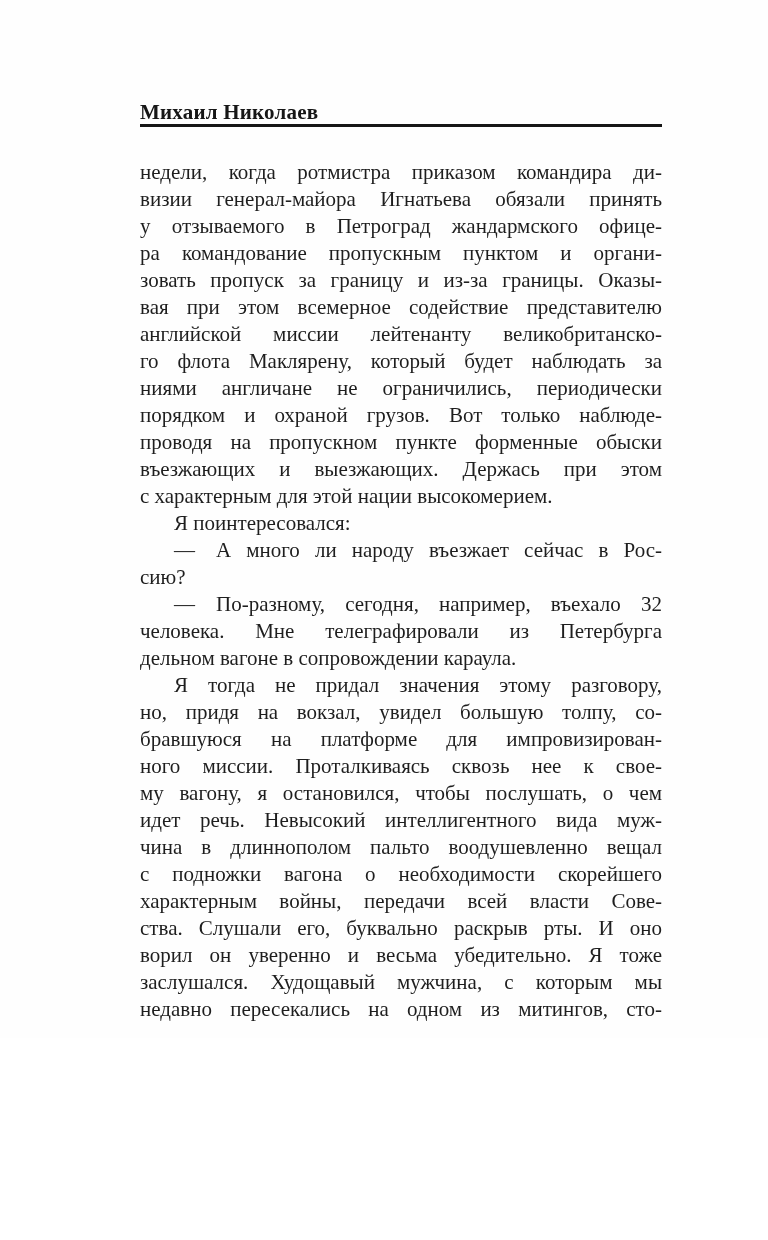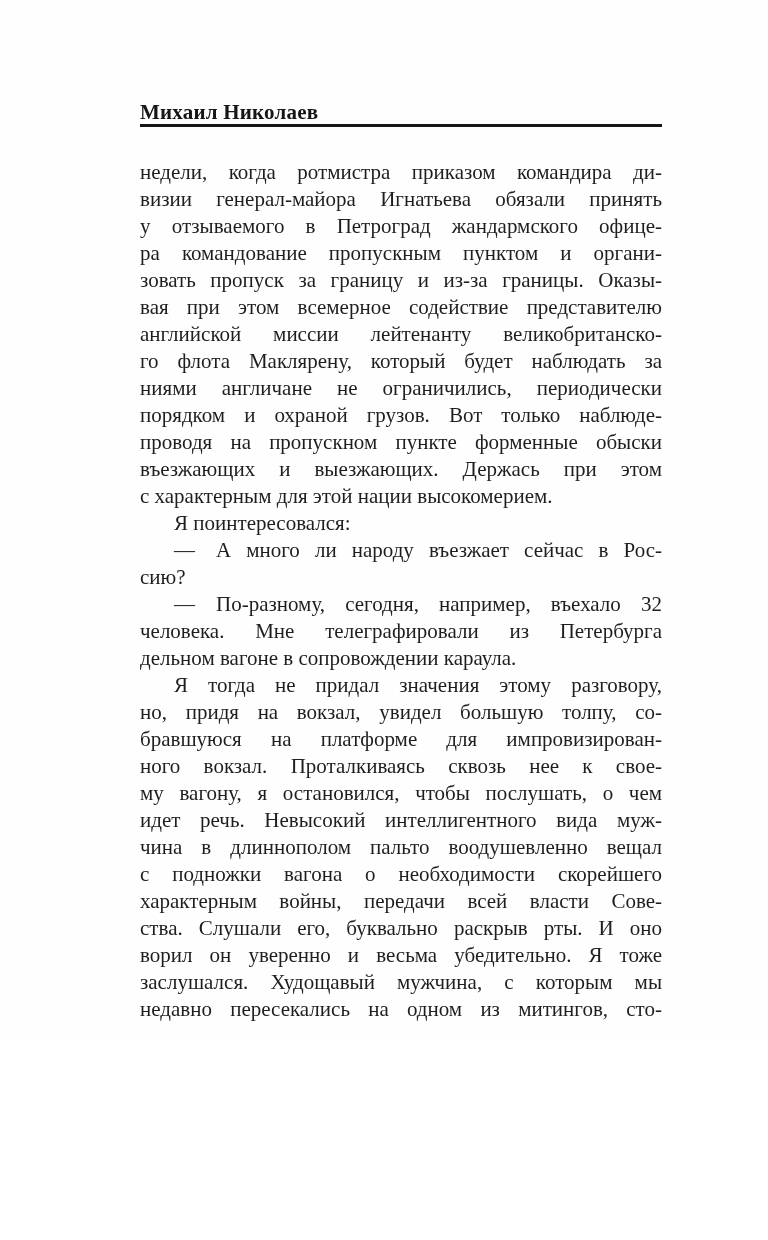--- a/index.html
+++ b/index.html
@@ -104,21 +104,21 @@
       </div>
       <div class="paragraph">
         <div class="line indent">— По-разному, сегодня, например, въехало 32</div>
         <div class="line">человека. Мне телеграфировали из Петербурга</div>
         <div class="line lastline">дельном вагоне в сопровождении караула.</div>
       </div>
       <div class="paragraph">
         <div class="line indent">Я тогда не придал значения этому разговору,</div>
         <div class="line">но, придя на вокзал, увидел большую толпу, со-</div>
         <div class="line">бравшуюся на платформе для импровизирован-</div>
-        <div class="line">ного вокзал. Проталкиваясь сквозь нее к свое-</div>
+        <div class="line">ного миссии. Проталкиваясь сквозь нее к свое-</div>
         <div class="line">му вагону, я остановился, чтобы послушать, о чем</div>
         <div class="line">идет речь. Невысокий интеллигентного вида муж-</div>
         <div class="line">чина в длиннополом пальто воодушевленно вещал</div>
         <div class="line">с подножки вагона о необходимости скорейшего</div>
         <div class="line">характерным войны, передачи всей власти Сове-</div>
         <div class="line">ства. Слушали его, буквально раскрыв рты. И оно</div>
         <div class="line">ворил он уверенно и весьма убедительно. Я тоже</div>
         <div class="line">заслушался. Худощавый мужчина, с которым мы</div>
         <div class="line">недавно пересекались на одном из митингов, сто-</div>
       </div>

